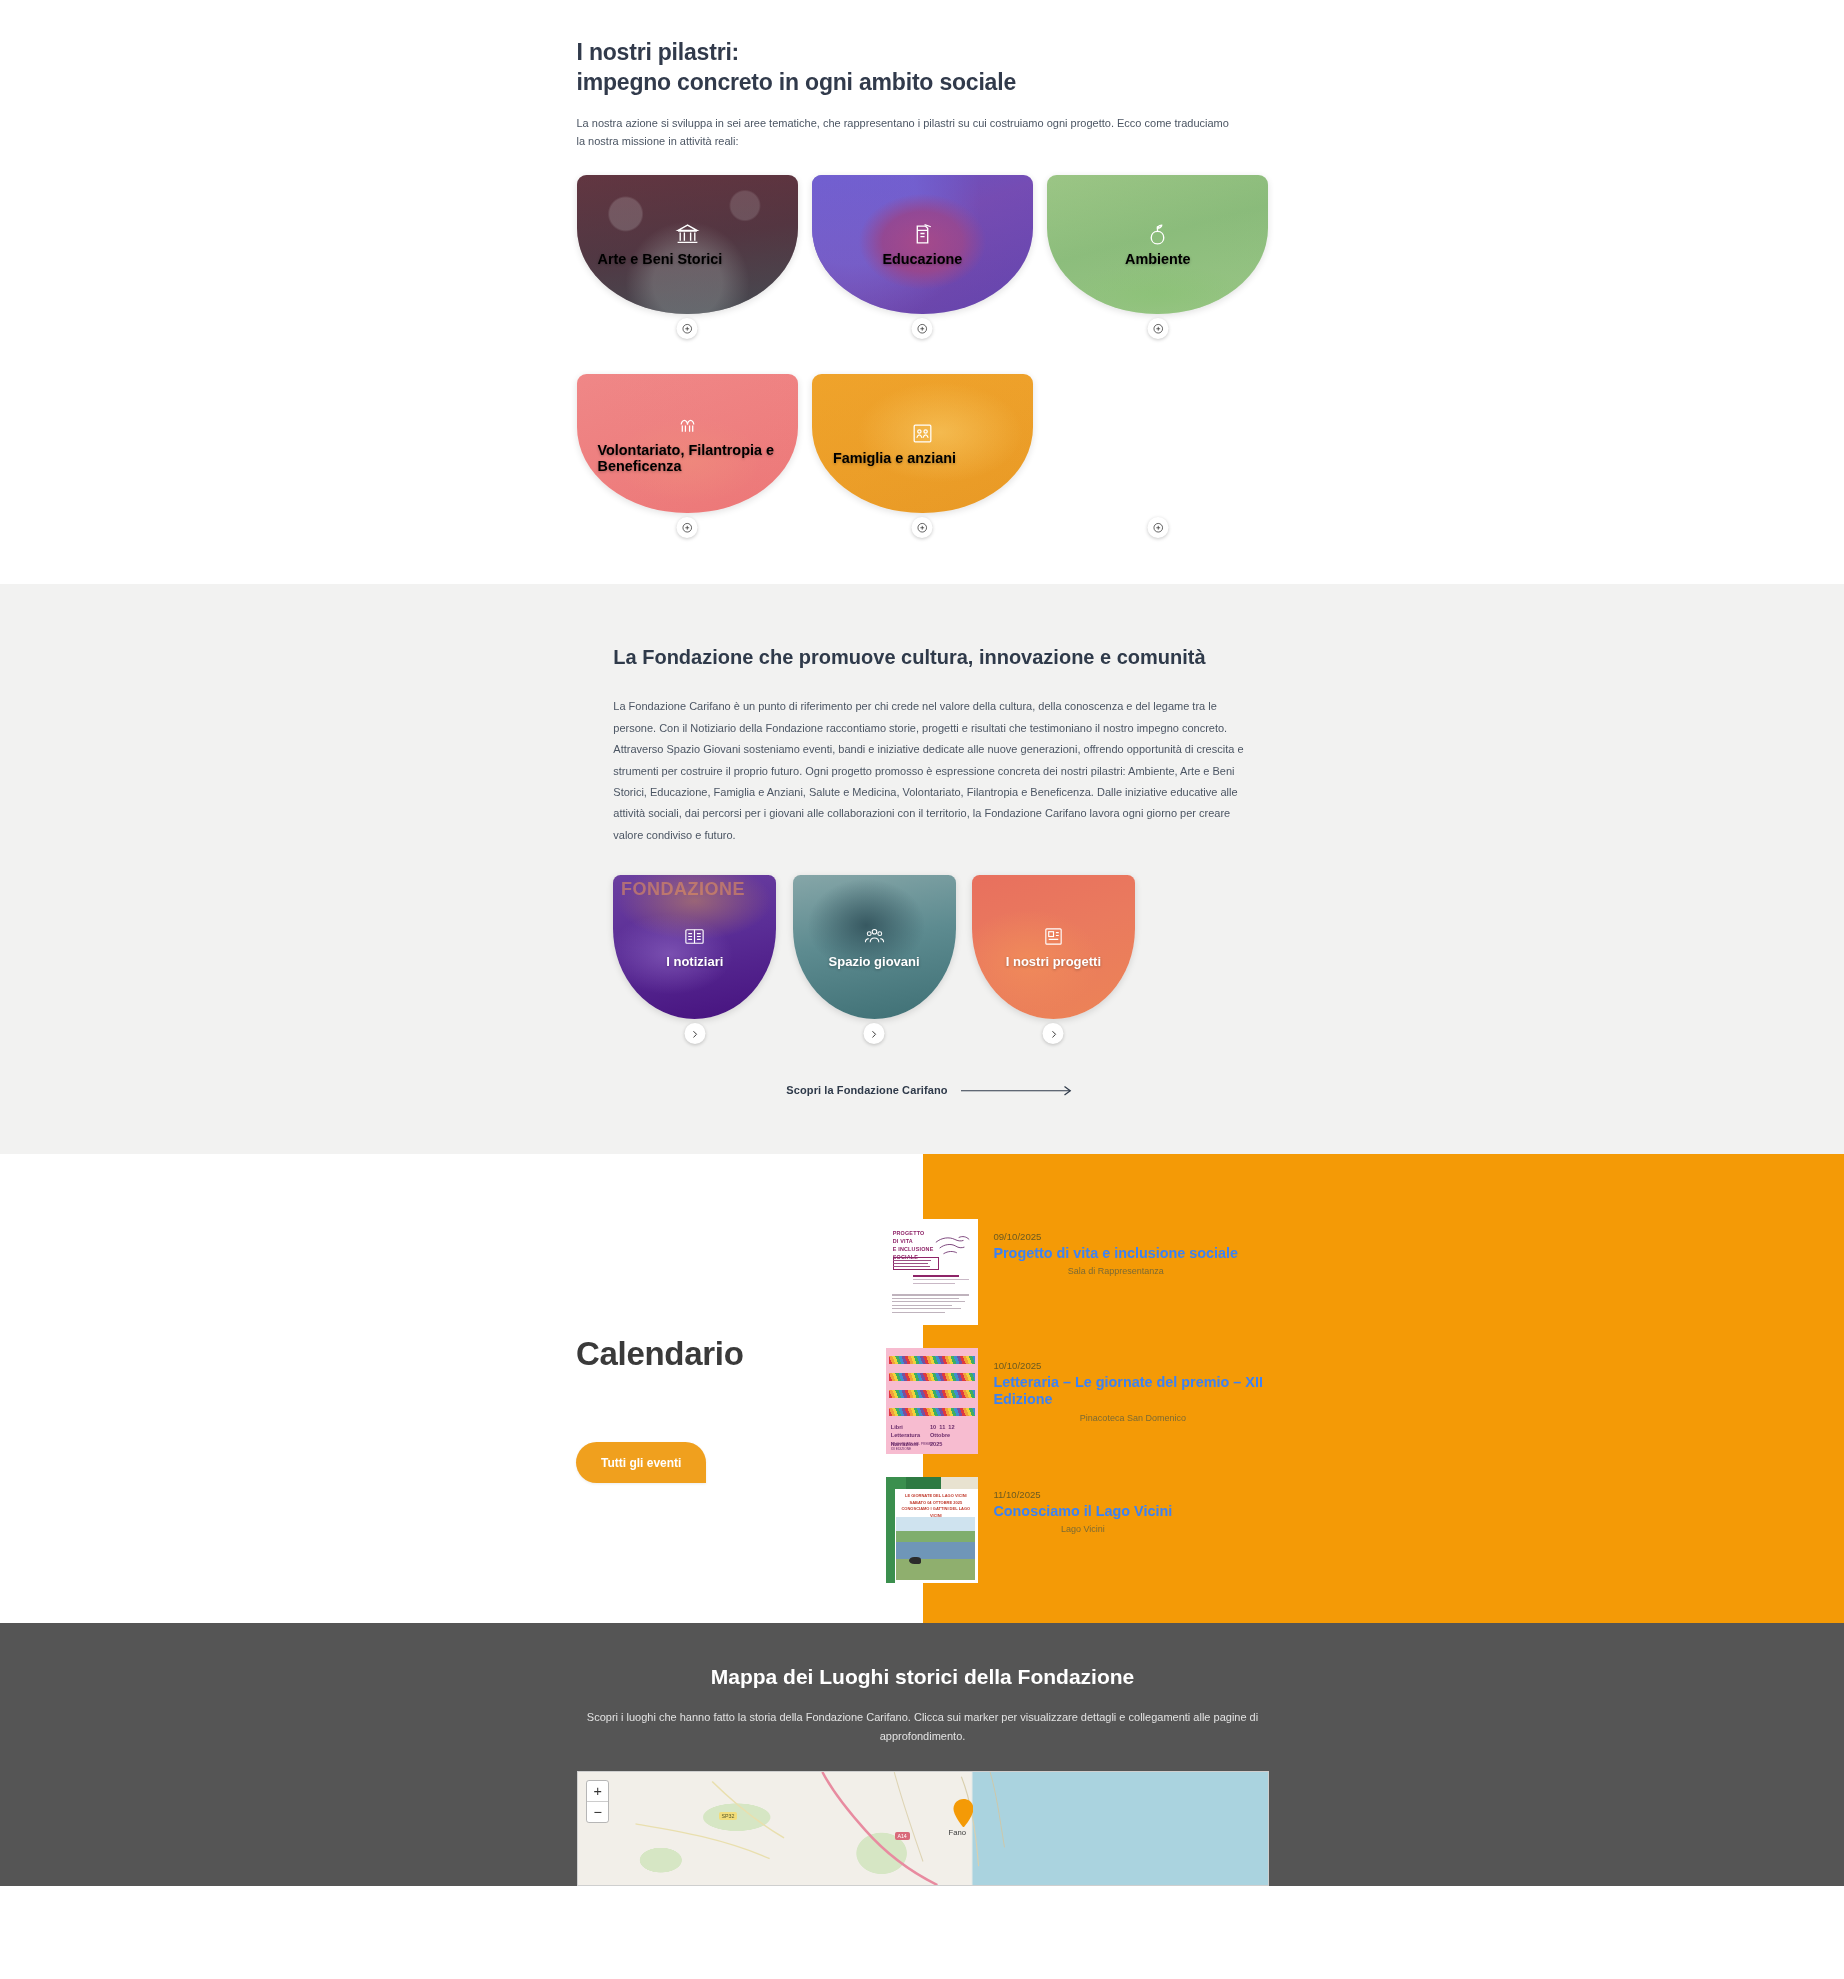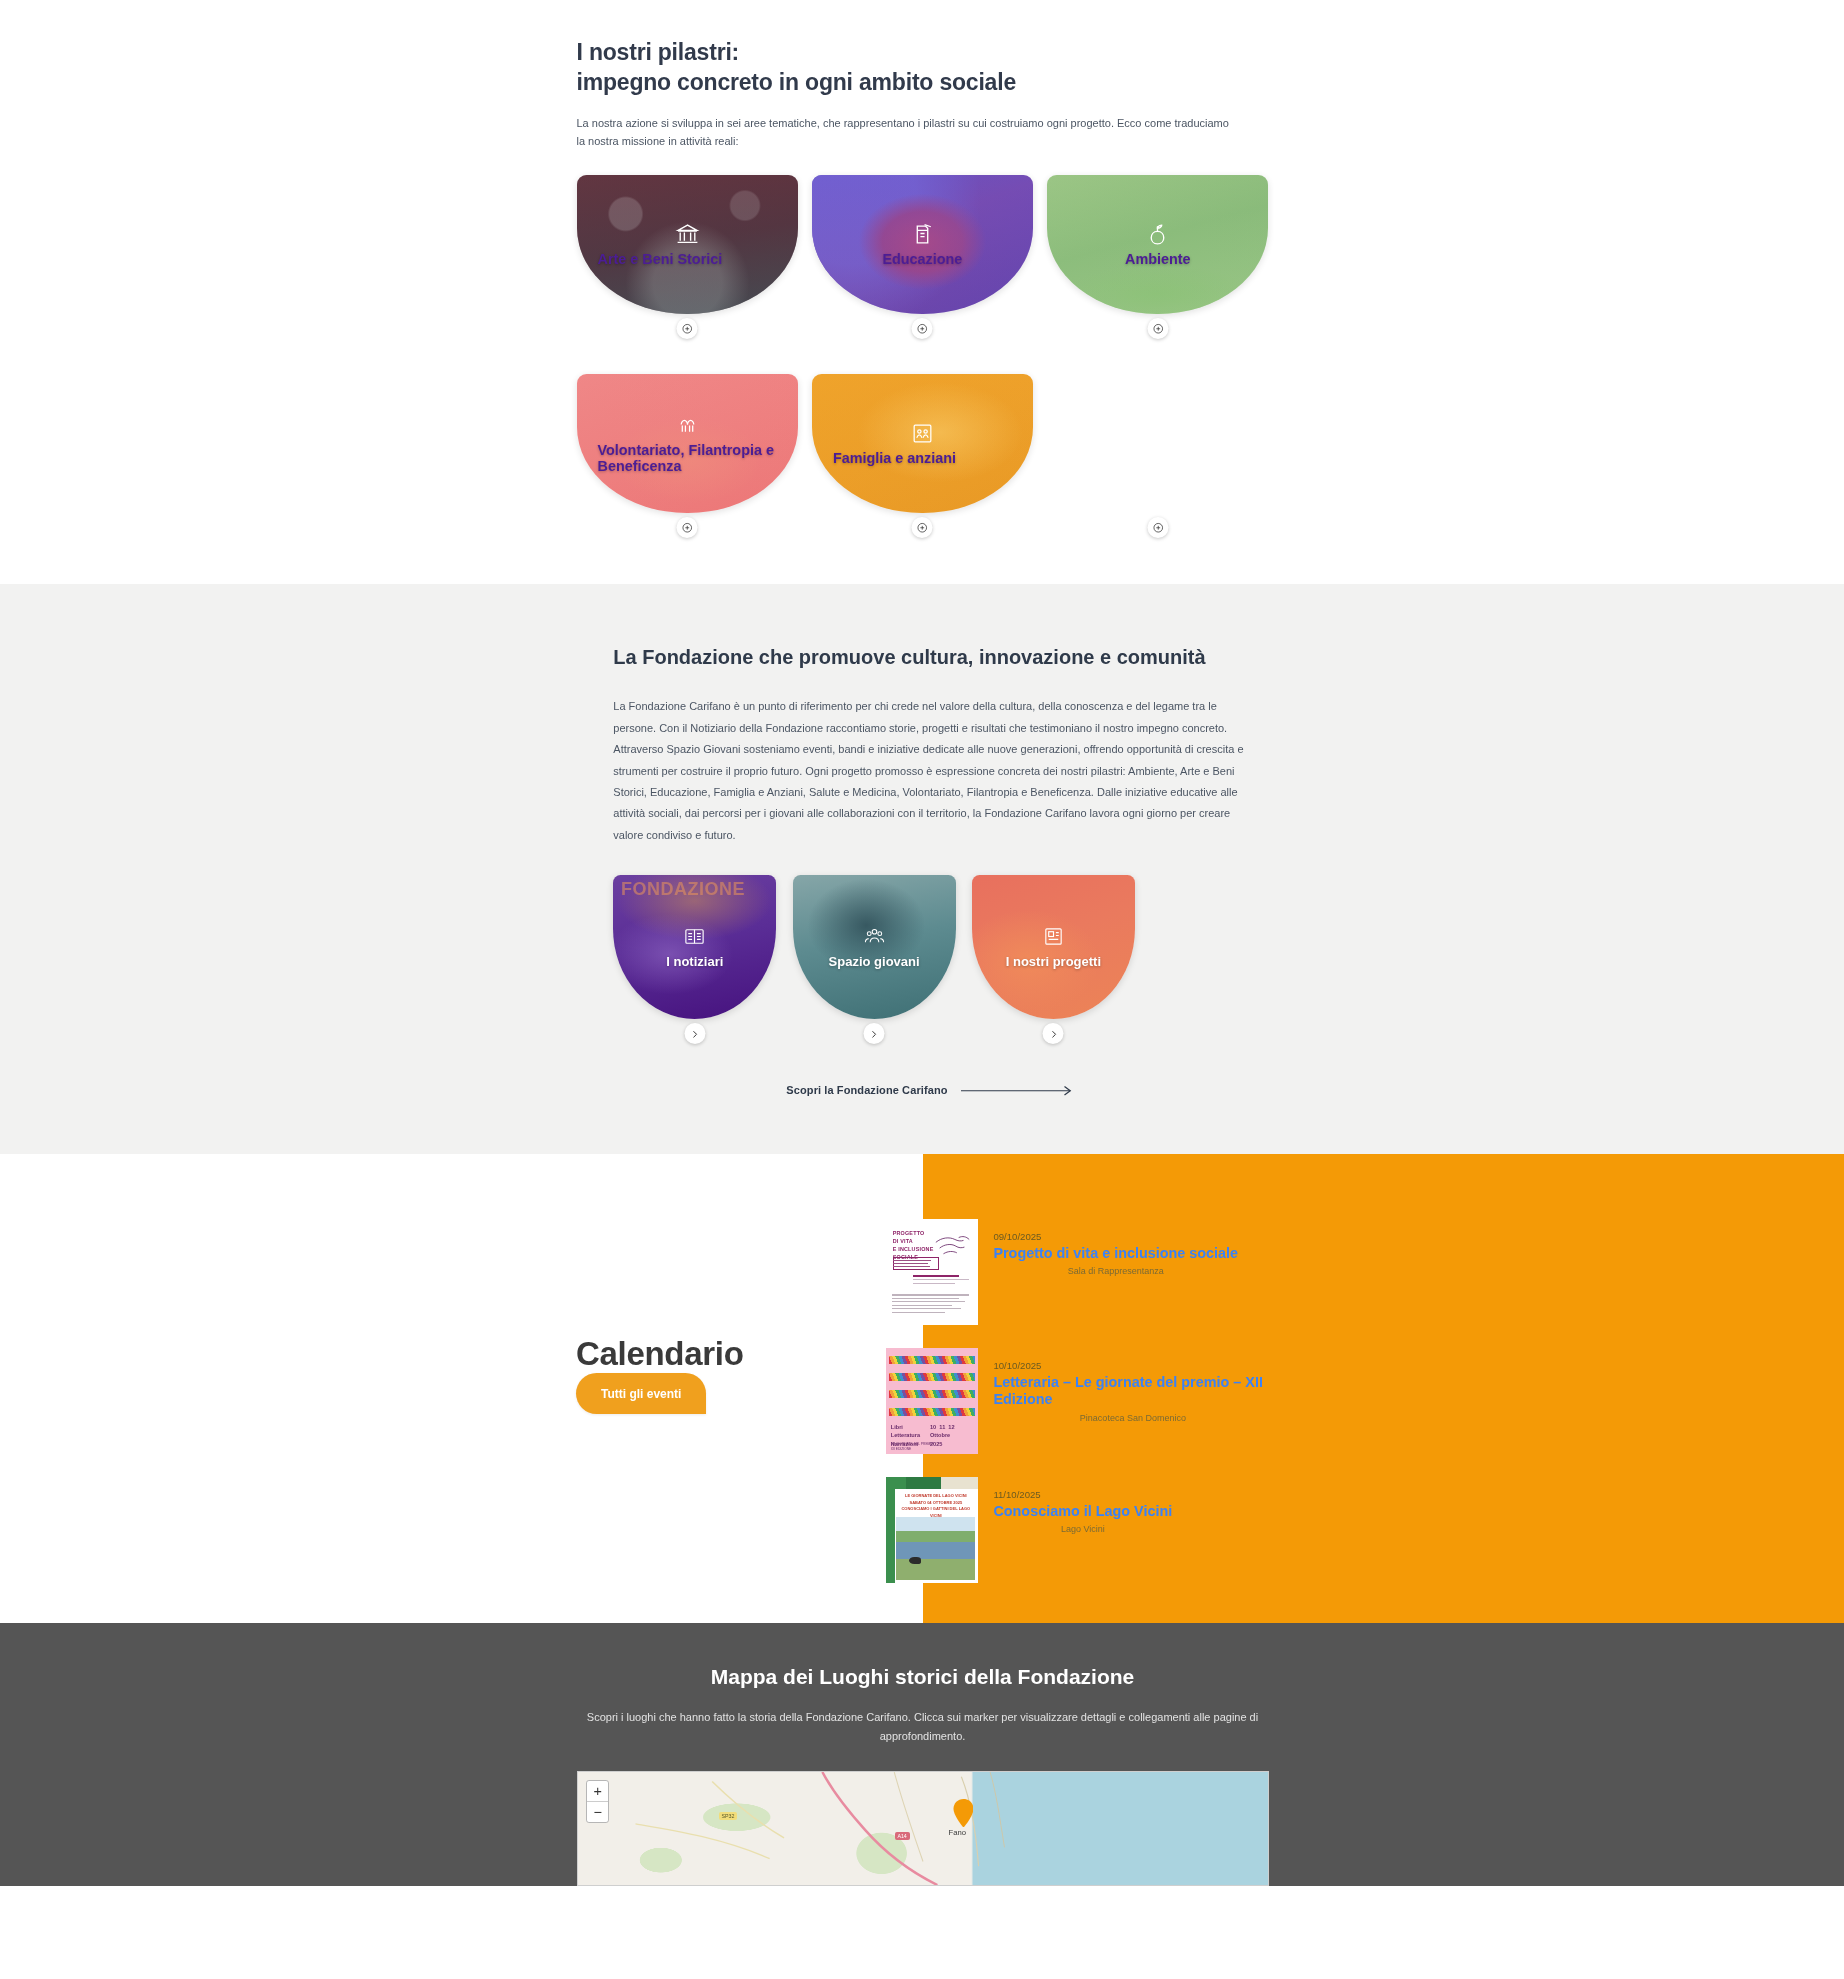--- a/index.html
+++ b/index.html
@@ -31,21 +31,21 @@
     box-shadow:0 1.9px 7.7px rgba(0,0,0,.12);
     cursor:pointer;
   }
   .pillar-wrap{width:221px;position:relative;padding-bottom:25px;}
   .pc-bg{position:absolute;inset:0;}
   .pc-tint{position:absolute;inset:0;}
   .pc-body{position:absolute;inset:0;display:flex;flex-direction:column;align-items:center;justify-content:center;}
   .pc-ico{width:25px;height:25px;margin-bottom:3.8px;display:block;}
   .pc-ico svg{width:25px;height:25px;display:block;}
   .pc-label{
-    color:#4c1d95;font-size:14.4px;font-weight:700;line-height:1.15;
+    color:#000000;font-size:14.4px;font-weight:700;line-height:1.15;
     width:100%;padding:0 21px;box-sizing:border-box;text-align:left;
     text-shadow:0 1px 2.9px rgba(0,0,0,.28);
   }
   .pc-label.center{text-align:center;padding:0 9.6px;}
   .pc-btn{
     position:absolute;left:50%;transform:translateX(-50%);
     bottom:0px;width:21px;height:21px;border-radius:50%;
     background:#fff;box-shadow:0 1px 3.8px rgba(0,0,0,.22);
     display:flex;align-items:center;justify-content:center;cursor:pointer;z-index:4;
   }
@@ -146,21 +146,21 @@
   .arrow-line{display:flex;align-items:center;}
   .arrow-line svg{display:block;}
 
   
   .sec-cal{position:relative;background:#ffffff;height:469px;overflow:hidden;}
   .cal-orange{position:absolute;top:0;right:0;width:50%;height:100%;background:#f49a06;}
   .cal-inner{position:relative;width:1845px;height:100%;}
   .cal-left{position:absolute;left:576px;top:181px;}
   .cal-h{font-size:33px;font-weight:700;color:#3a3a3a;margin:0;letter-spacing:-0.3px;}
   .cal-btn{
-    display:inline-block;background:#f0a01e;color:#fff;
+    margin-top:69px;display:inline-block;background:#f0a01e;color:#fff;
     font-size:12px;font-weight:700;padding:13.4px 25px;
     border-radius:25px 25px 0 25px;border:none;cursor:pointer;
     box-shadow:0 1px 2.9px rgba(0,0,0,.08);
   }
   .ev-list{position:absolute;left:886px;top:65px;width:403px;}
   .ev-row{display:flex;gap:15.4px;margin-bottom:23px;cursor:pointer;}
   .ev-thumb{width:92px;height:106px;flex:0 0 92px;position:relative;overflow:hidden;background:#fff;}
   .ev-txt{padding-top:11.5px;}
   .ev-date{font-size:9.6px;color:#6b5a22;margin-bottom:2.9px;}
   .ev-title{font-size:14.4px;font-weight:700;color:#3b82f6;line-height:1.22;margin-bottom:3.8px;max-width:279px;}

